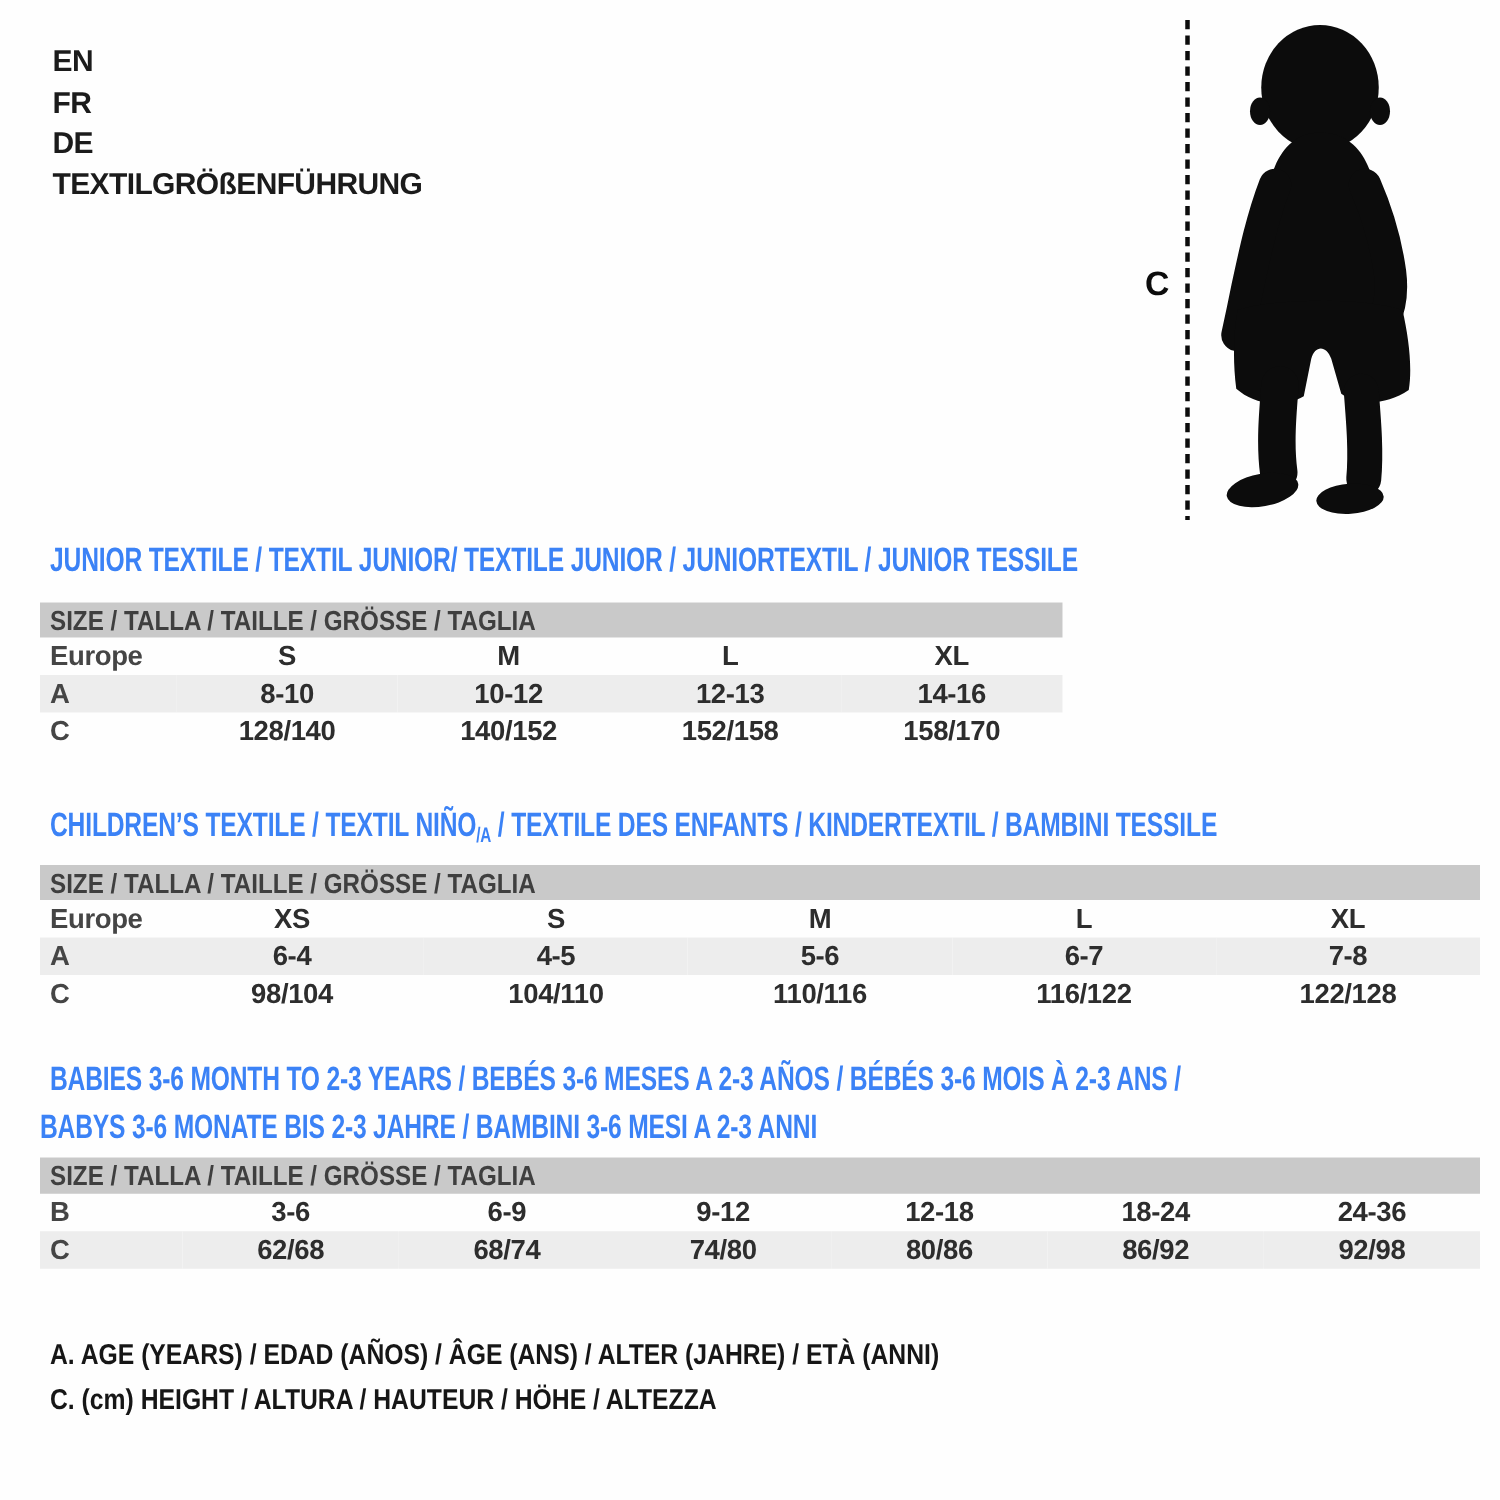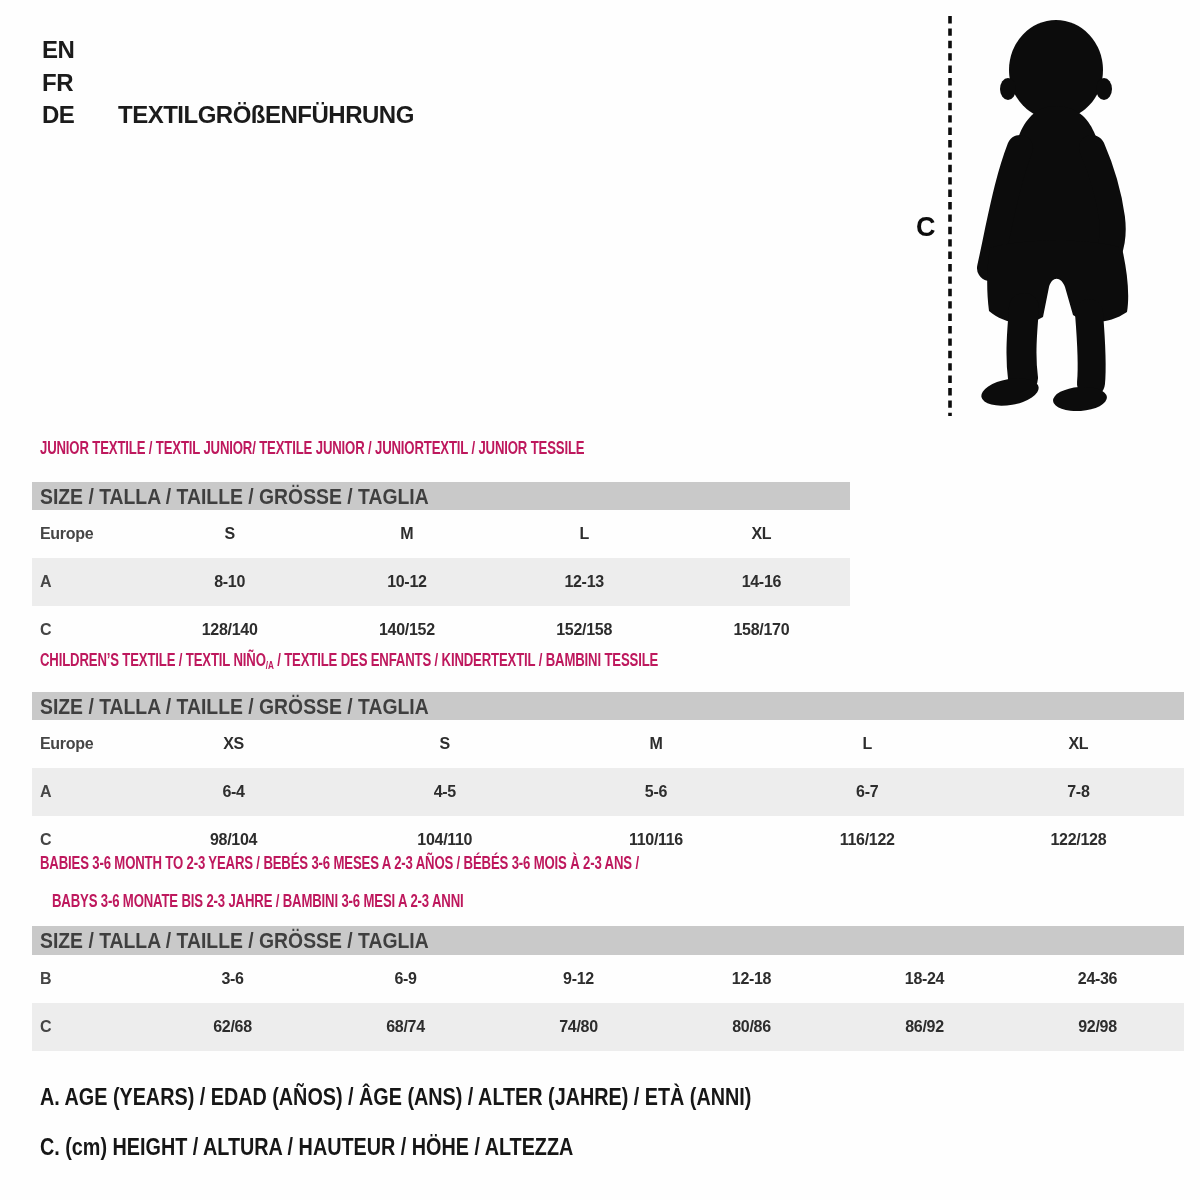--- a/index.html
+++ b/index.html
@@ -9,42 +9,42 @@
     overflow:hidden;
   }
   .abs{position:absolute;}
   
   .cond-h{display:inline-block;transform:scaleX(0.73);transform-origin:0 50%;white-space:nowrap;}
   .cond-b{display:inline-block;transform:scaleX(0.88);transform-origin:0 50%;white-space:nowrap;}
   .cond-l{display:inline-block;transform:scaleX(0.86);transform-origin:0 50%;white-space:nowrap;}
 
   
   .lang{left:42px;top:34px;}
-  .lang-row{display:flex;line-height:32.5px;font-size:24px;letter-spacing:-0.5px;color:#1b1b1b;}
+  .lang-row{display:flex;line-height:32.5px;font-size:24px;letter-spacing:-0.5px;color:#1b1b1b;flex-direction:column;}
   .lang-code{width:76px;}
 
   
-  .heading{font-size:18px;letter-spacing:-0.2px;color:#be185d;line-height:28px;}
+  .heading{font-size:27px;letter-spacing:-0.2px;color:#3b82f6;line-height:28px;}
   .sub{font-size:0.62em;vertical-align:-0.28em;}
 
   
   .tbl{background:transparent;}
   .tbl-bar{height:28px;background:#c9c9c9;line-height:29px;padding-left:8px;
            font-size:22px;color:#3f3f3f;}
   table{border-collapse:collapse;width:100%;table-layout:fixed;}
-  td{height:48px;text-align:center;font-size:16px;letter-spacing:-0.3px;color:#2d2d2d;
+  td{height:30px;text-align:center;font-size:22px;letter-spacing:-0.3px;color:#2d2d2d;
      padding:0;vertical-align:middle;}
   td.rl{text-align:left;padding-left:8px;color:#454545;}
   tr.shade{background:#ededed;}
 
   
   .tbl-bar.tall{height:29px;line-height:30px;}
 
   
-  .legend-line{line-height:35.5px;font-size:23px;color:#161616;margin-top:14px;}
+  .legend-line{line-height:35.5px;font-size:23px;color:#161616;}
 
   
   .c-label{font-size:27px;color:#0c0c0c;}
 </style>
 </head>
 <body>
 
 <div class="abs lang">
   <div class="lang-row">
     <span class="lang-code">EN</span>
@@ -169,21 +169,21 @@
         <td>116/122</td>
         <td>122/128</td>
       </tr>
     </tbody>
   </table>
 </div>
 
 <div class="abs heading" style="left:40px;top:849px;">
   <span class="cond-h">BABIES 3-6 MONTH TO 2-3 YEARS / BEBÉS 3-6 MESES A 2-3 AÑOS / BÉBÉS 3-6 MOIS À 2-3 ANS /</span>
 </div>
-<div class="abs heading" style="left:52px;top:887px;">
+<div class="abs heading" style="left:32px;top:887px;">
   <span class="cond-h">BABYS 3-6 MONATE BIS 2-3 JAHRE / BAMBINI 3-6 MESI A 2-3 ANNI</span>
 </div>
 
 <div class="abs tbl" style="left:32px;top:926px;width:1152px;">
   <div class="tbl-bar tall">
     <span class="cond-b">SIZE / TALLA / TAILLE / GRÖSSE / TAGLIA</span>
   </div>
   <table>
     <colgroup>
         <col style="width:114px">

